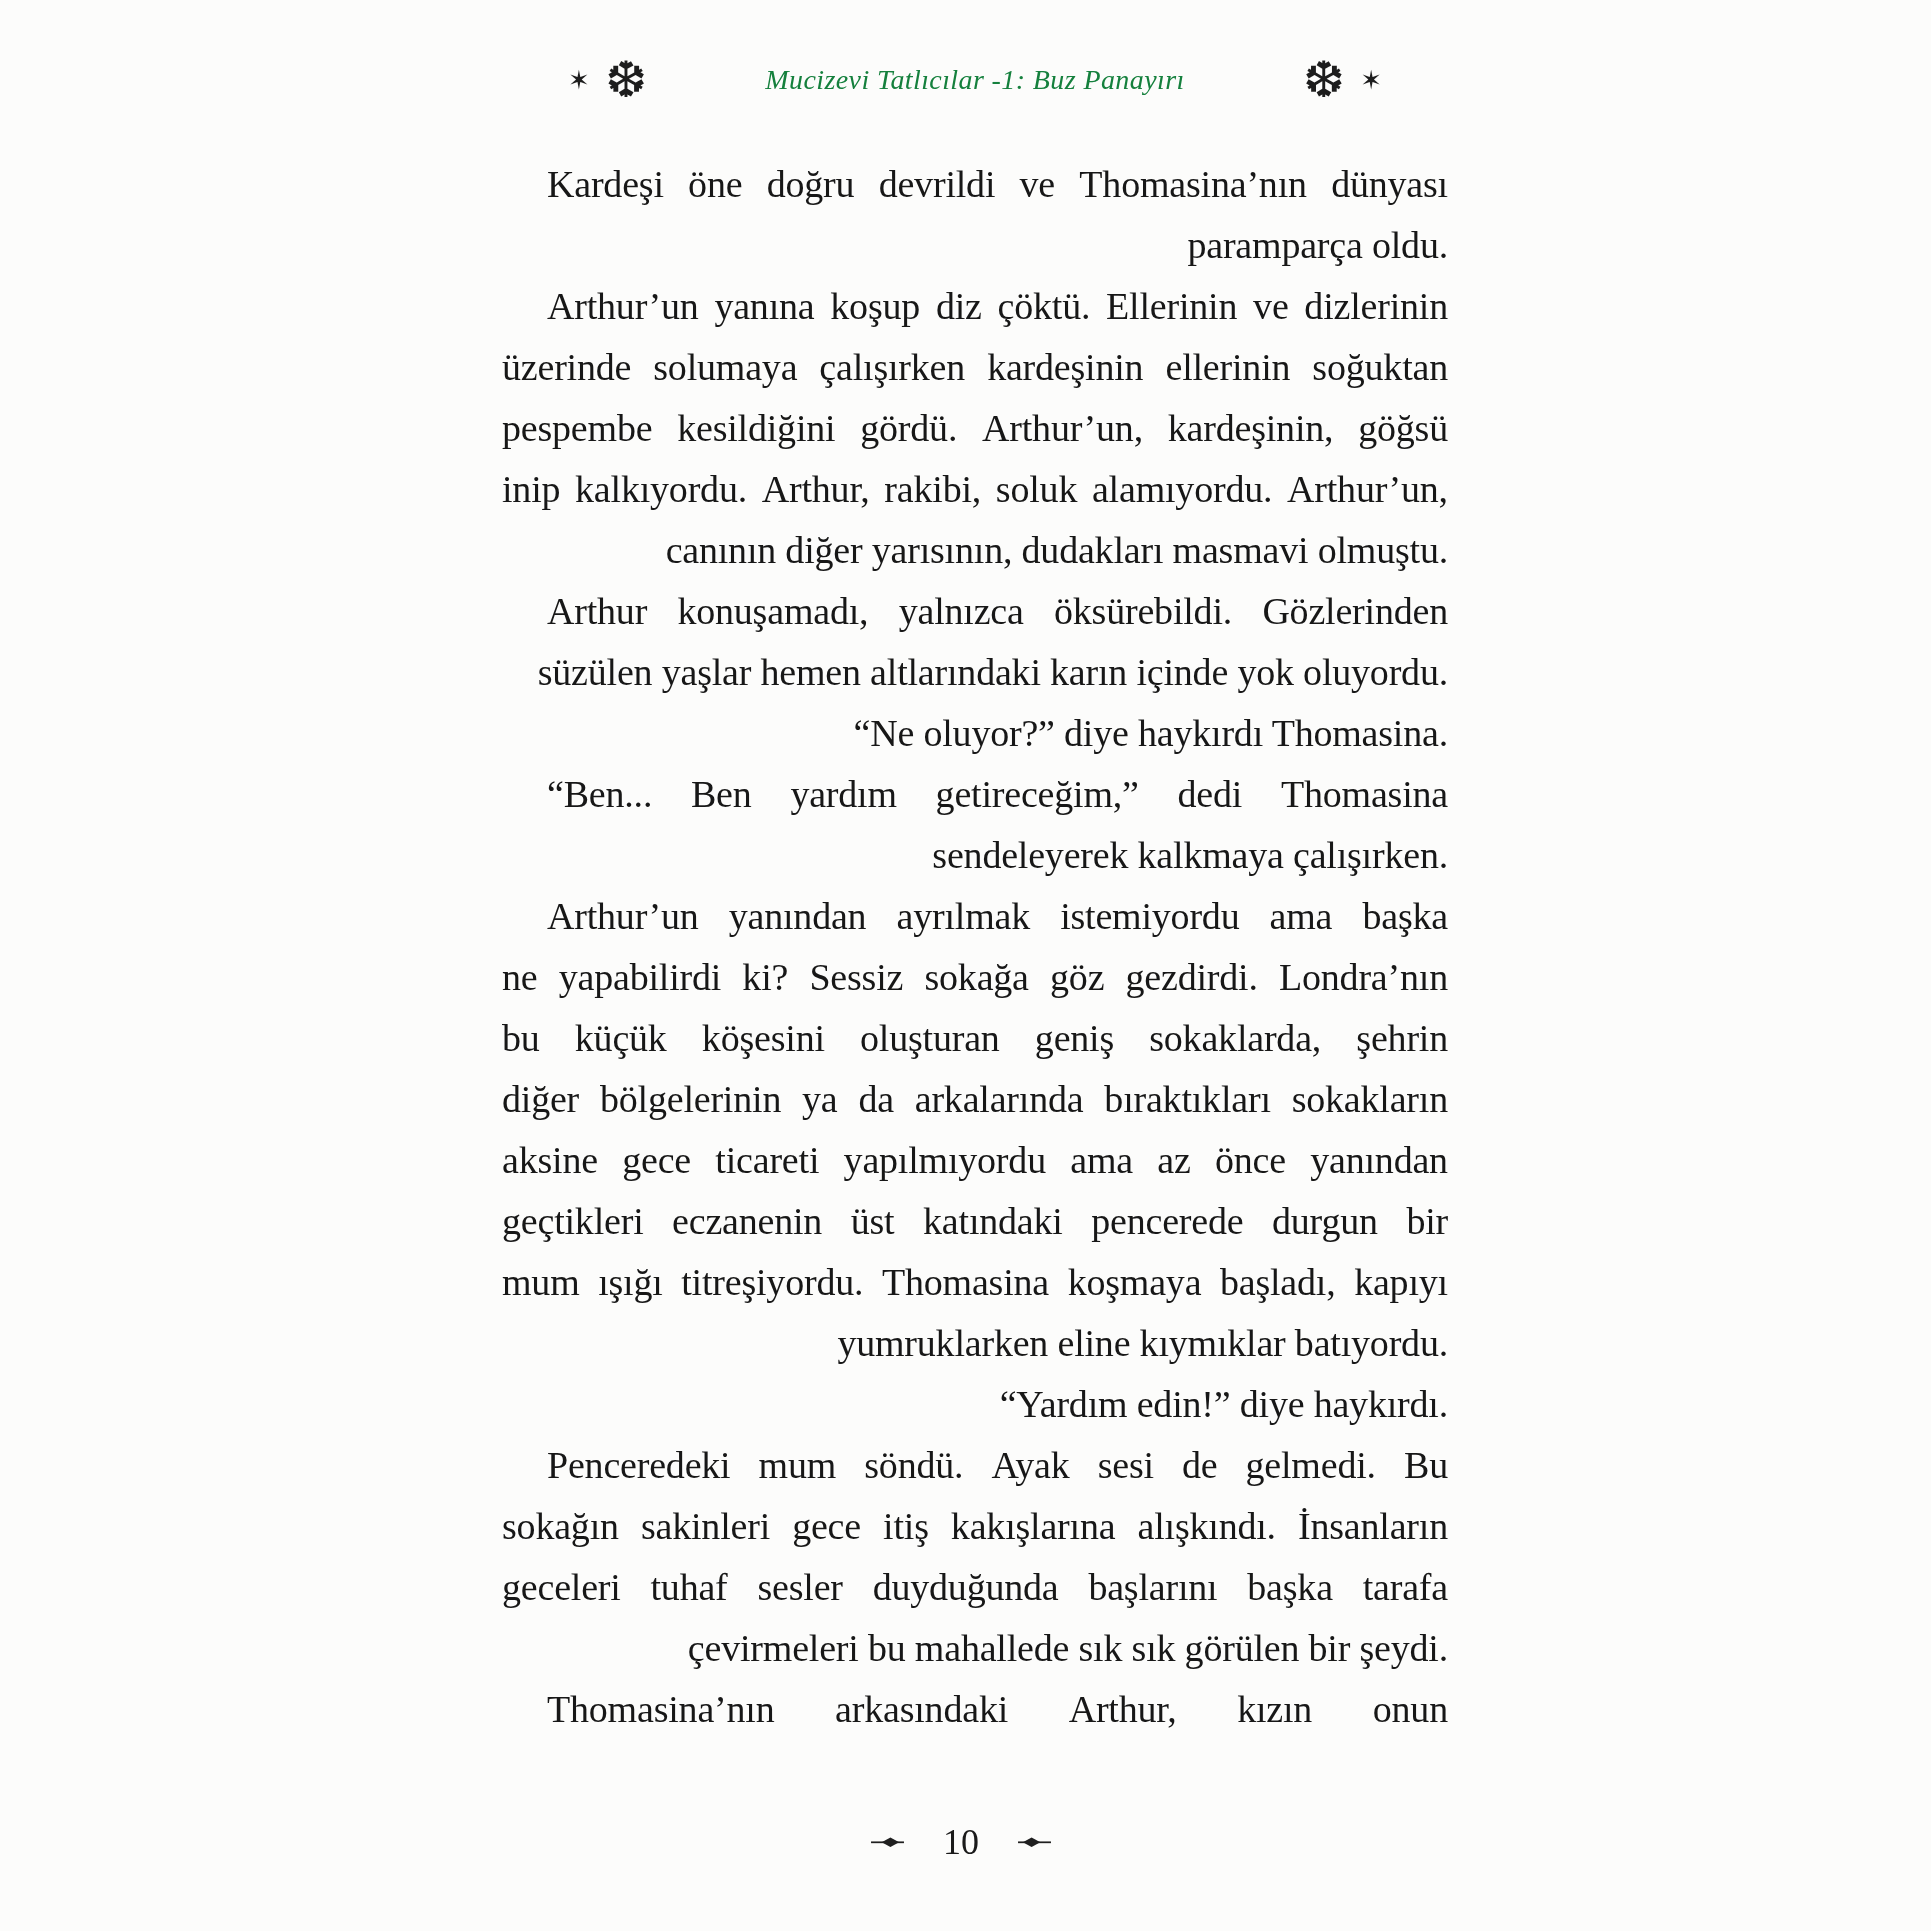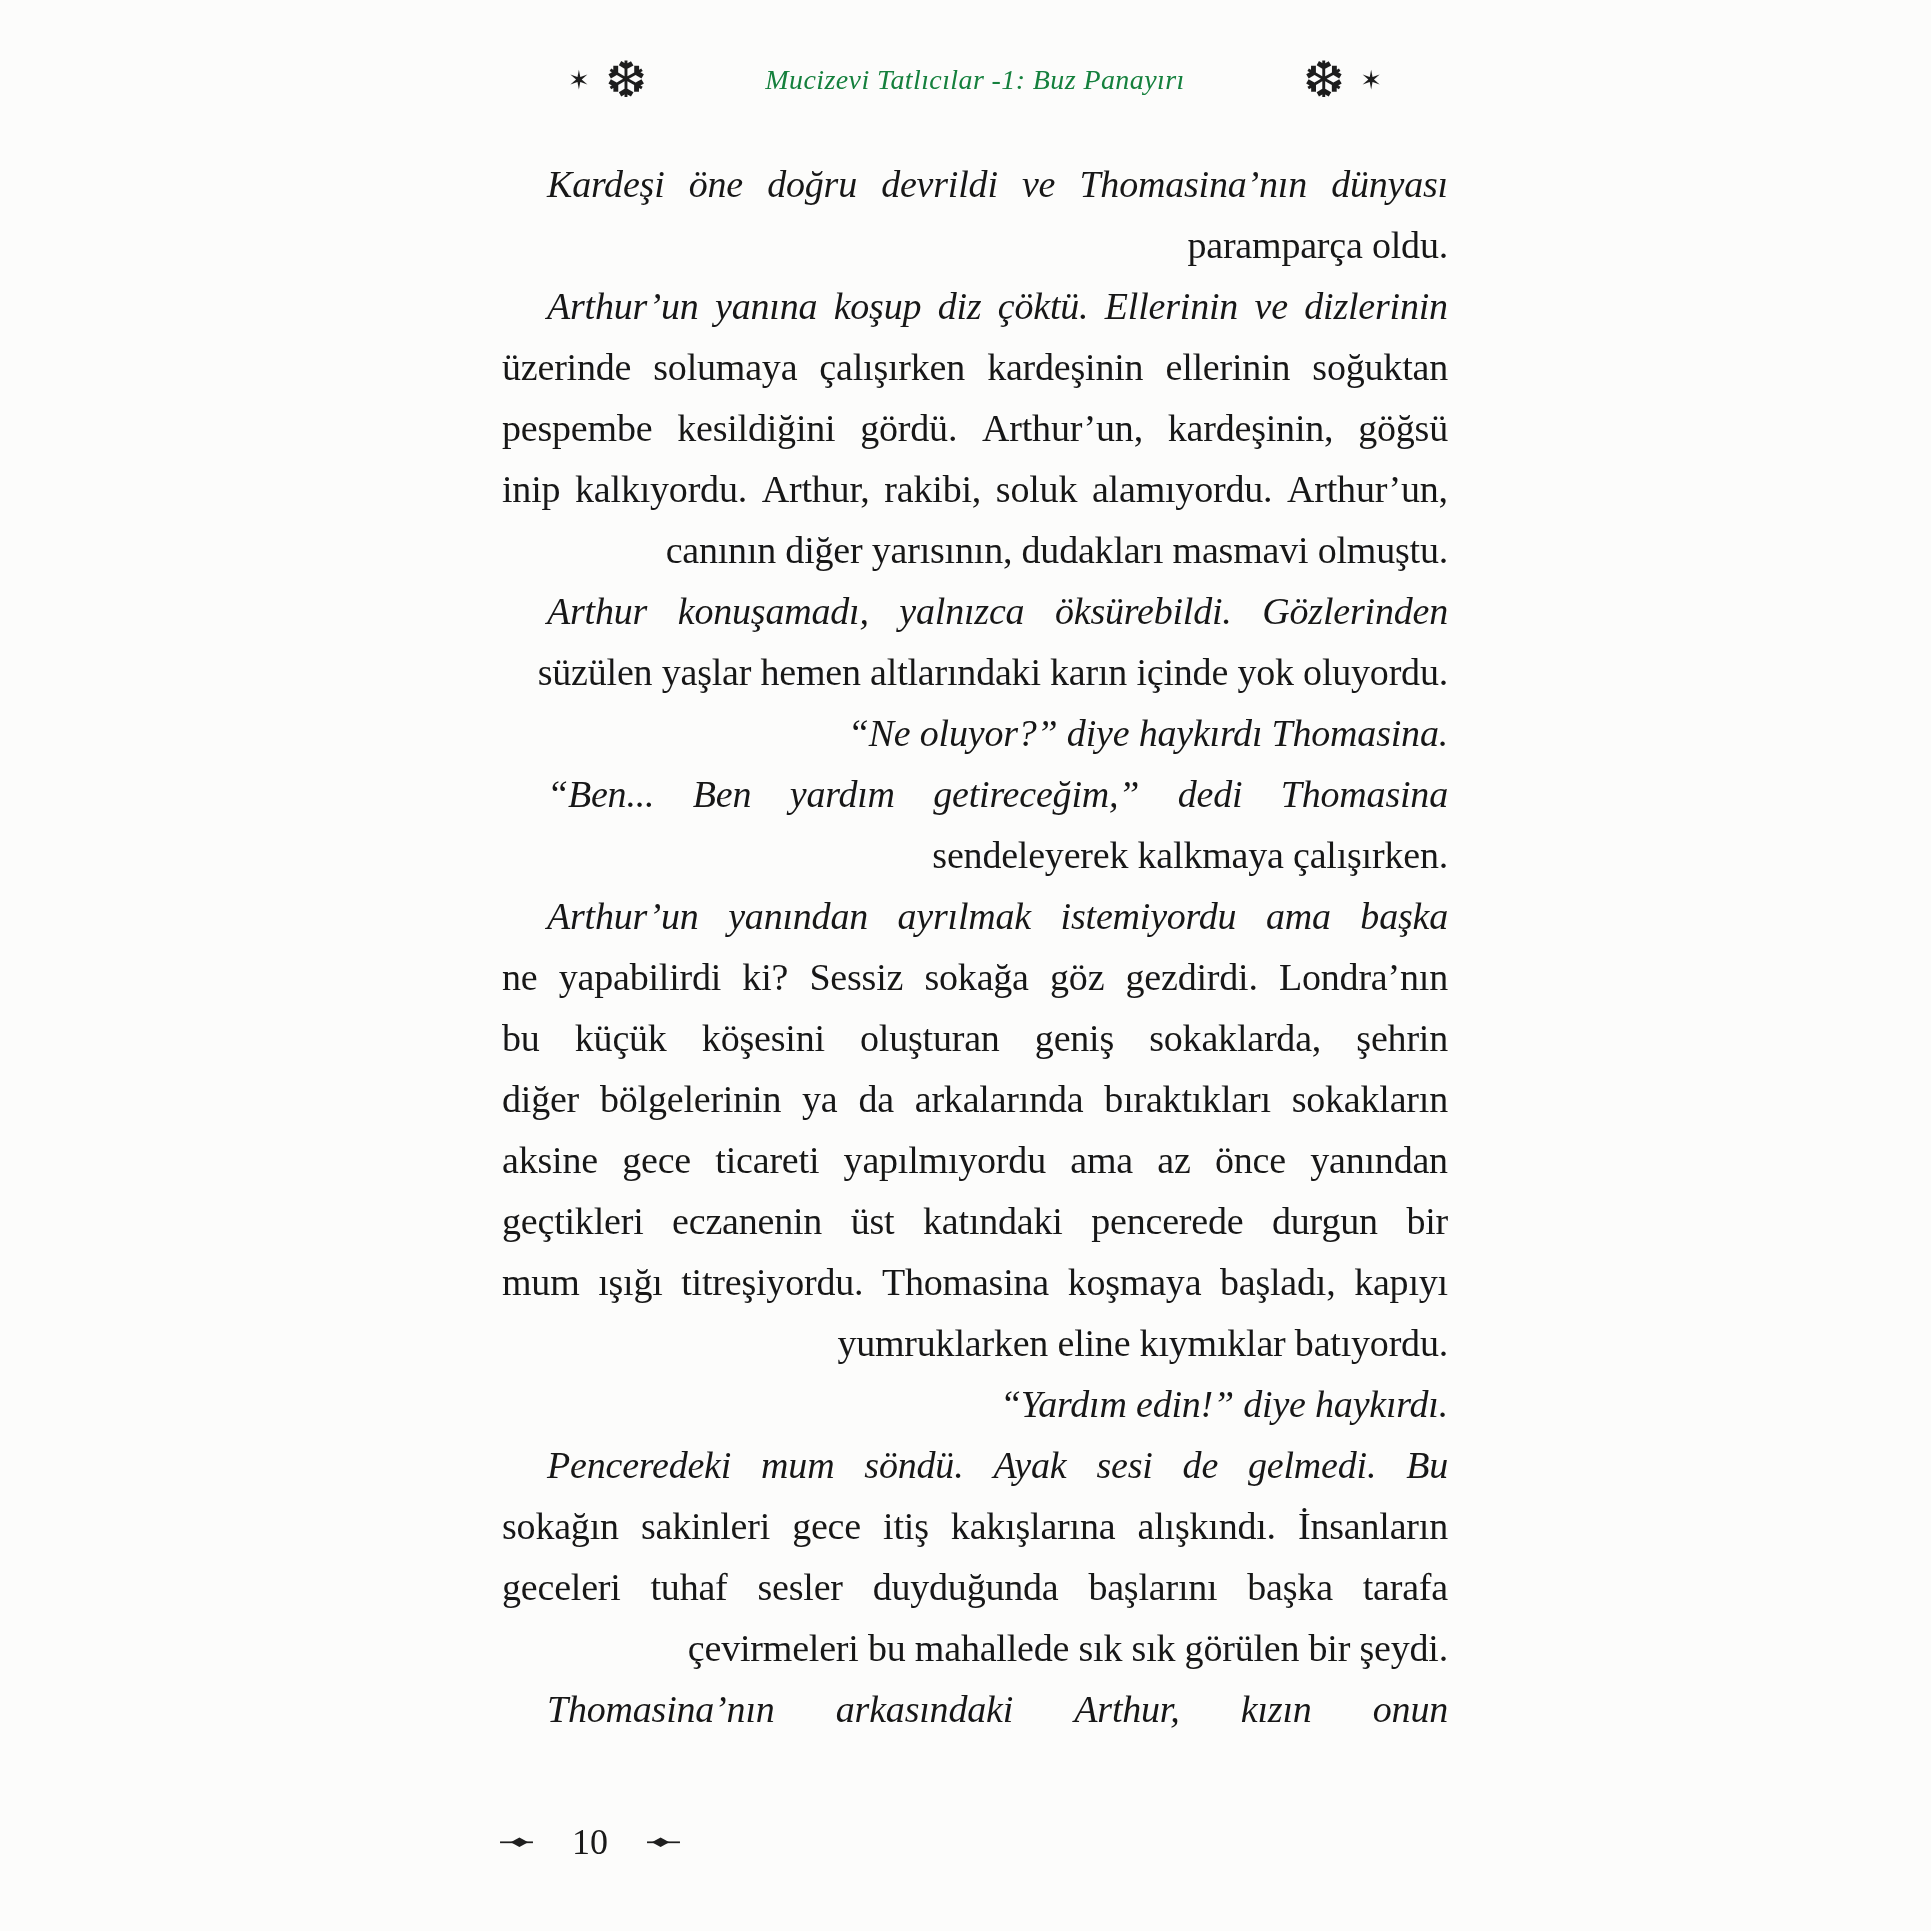--- a/index.html
+++ b/index.html
@@ -28,25 +28,25 @@
   }
   .body-text{
     position:absolute;top:154px;left:502px;width:946px;
     font-size:38px;letter-spacing:-0.2px;color:#171717;
   }
   .para{margin:0;}
   .line{
     display:flex;justify-content:space-between;
     height:61px;line-height:61px;white-space:pre;
   }
-  .line.first{padding-left:45px;font-style:italic;}
+  .line.first{padding-left:45px;}
   .line.lastline{justify-content:flex-end;}
   .page-footer{
-    position:absolute;top:1821px;left:500px;width:946px;height:42px;
-    display:flex;align-items:center;gap:39px;
+    position:absolute;top:1821px;left:488px;width:946px;height:42px;
+    display:flex;align-items:center;justify-content:center;gap:39px;
   }
   .page-number{font-size:36px;line-height:1;color:#1a1a1a;}
   .dart{display:block;}
   .dart path,.dart rect{fill:#1f1f1f;}
 </style>
 </head>
 <body>
 
 <div class="page" style="background: rgb(252, 252, 251); color: rgb(23, 23, 23);">
 

